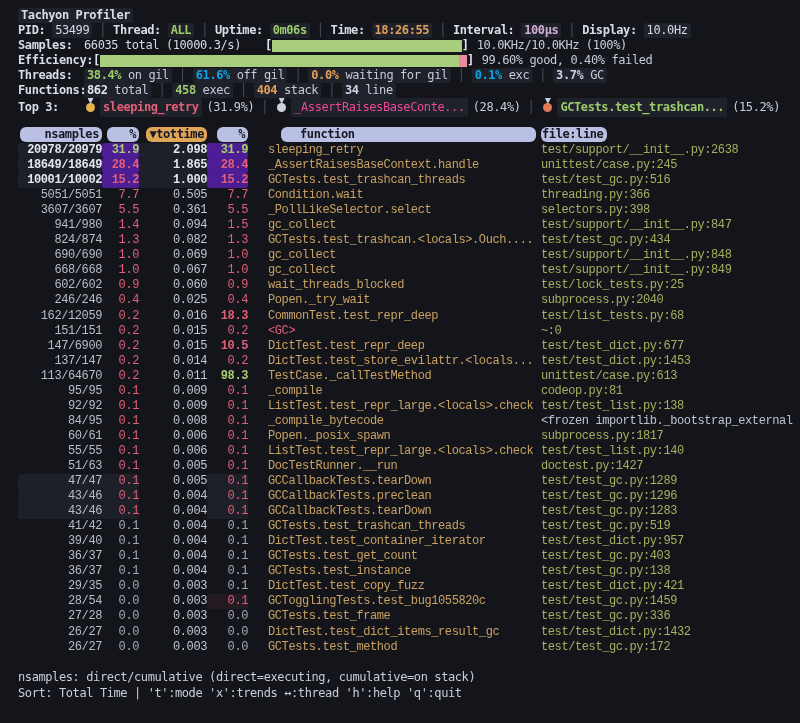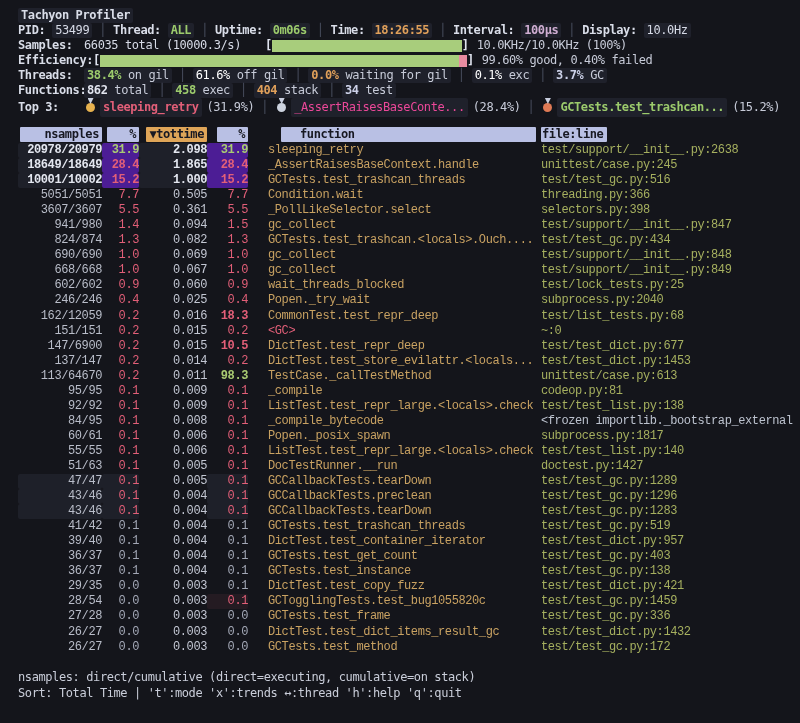--- a/index.html
+++ b/index.html
@@ -13,21 +13,21 @@
   }
   .screen { padding:8px 0 0 0; }
   .line { height:15px; line-height:15px; padding-left:18px; white-space:nowrap; display:flex; align-items:center; }
   .lbl { font-weight:bold; color:#d9dde8; }
   .chip { background:#1f212b; border-radius:2px; padding:0 3px; }
   .sep { color:#4a4f60; margin:0 7px; }
   .vw { color:#d6dae6; }
   .vwb { color:#e2e5ef; font-weight:bold; }
   .vgreen { color:#9ccb6c; font-weight:bold; }
   .vorange { color:#e0a05a; font-weight:bold; }
-  .vred { color:#ffffff; font-weight:normal; }
+  .vred { color:#0ea5e9; font-weight:bold; }
   .vlav { color:#ccd1e8; font-weight:bold; }
   .vplav { color:#cfaed2; font-weight:bold; }
 
   
   .bracket { color:#dfe3ee; font-weight:bold; }
   .bar { display:inline-flex; height:12px; vertical-align:middle; }
   .bar .fill-green { background:#a8cd7c; height:100%; }
   .bar .fill-pink { background:#e88ca0; height:100%; flex:1; }
   .samples-label { width:66px; }
   .samples-val { width:181px; }
@@ -49,21 +49,21 @@
   .line.top3 { height:19px; line-height:19px; }
 
   
   .thead, .trow {
     display:grid;
     grid-template-columns:84px 37px 68px 41px 293px auto;
     padding-left:18px;
     white-space:nowrap;
   }
   .thead { margin-top:10px; height:16px; line-height:15px; }
-  .thead .hbg { display:block; background:#b9c0e4; color:#171822; font-weight:bold; border-radius:1px; }
+  .thead .hbg { display:block; background:#b9c0e4; color:#171822; font-weight:bold; border-radius:6px; }
   .thead .c-ns .hbg { margin-left:2px; text-align:right; padding-right:3px; }
   .thead .c-pd .hbg { margin-left:5px; text-align:right; padding-right:3px; }
   .thead .c-tt .hbg { margin-left:7px; text-align:right; padding-right:3px; background:#dfa558; }
   .thead .c-pc .hbg { margin-left:10px; text-align:right; padding-right:3px; }
   .thead .c-fn .hbg { margin-left:13px; margin-right:5px; padding-left:19px; text-align:left; }
   .thead .c-fl .hbg { display:inline-block; padding:0 4px 0 1px; text-align:left; }
   .trow { height:15.05px; line-height:15.05px;font-family:Liberation Mono, monospace; }
   .cell { overflow:hidden; }
   .c-ns { text-align:right; color:#b9bdc9; }
   .c-pd, .c-pc { text-align:right; color:#a3a8b6; }
@@ -145,21 +145,21 @@
   </div>
 
   <div class="line">
     <span class="lbl samples-label">Functions:</span>
     <span class="chip"><span class="vwb">862</span><span> total</span></span>
     <span class="sep">│</span>
     <span class="chip"><span class="vgreen">458</span><span> exec</span></span>
     <span class="sep">│</span>
     <span class="chip"><span class="vorange">404</span><span> stack</span></span>
     <span class="sep">│</span>
-    <span class="chip"><span class="vlav">34</span><span> test</span></span>
+    <span class="chip"><span class="vlav">34</span><span> line</span></span>
   </div>
 
   <div class="line top3">
     <span class="lbl samples-label">Top 3:</span>
     <span class="medal gold"></span>
     <span class="chip t3-red">sleeping_retry</span>
     <span class="t3-pct">(31.9%)</span>
     <span class="sep">│</span>
     <span class="medal silver"></span>
     <span class="chip t3-yellow">_AssertRaisesBaseConte...</span>

